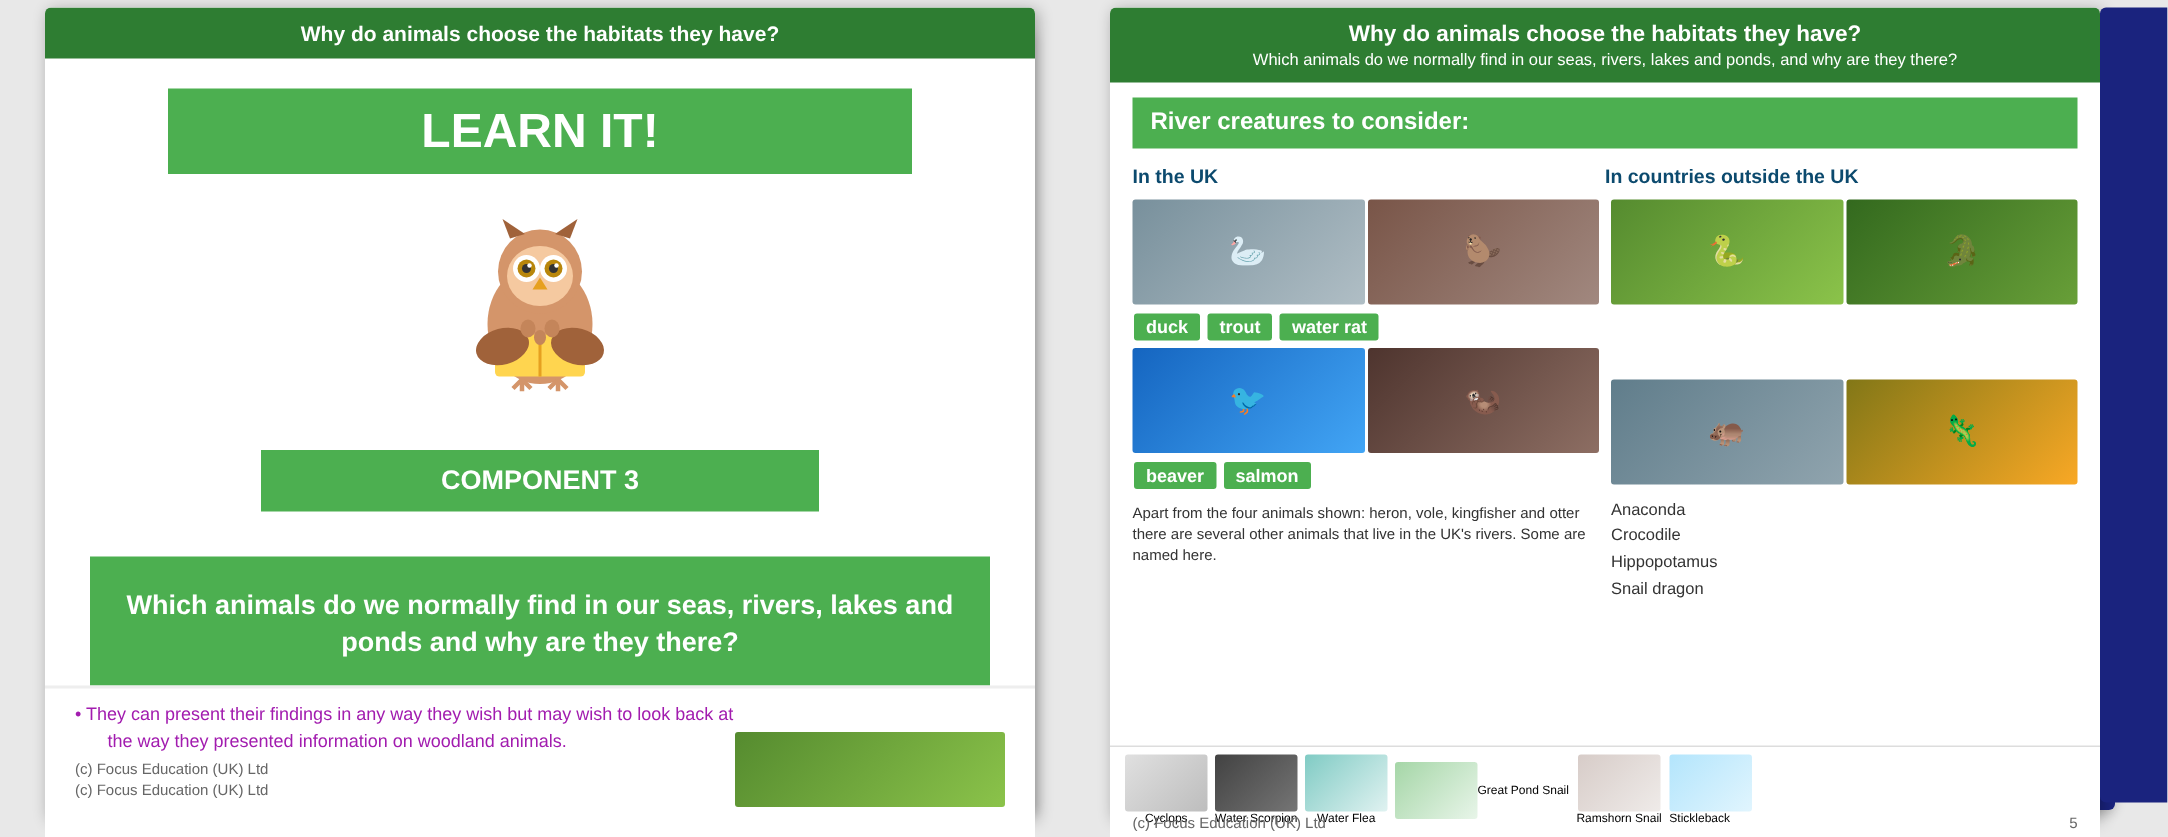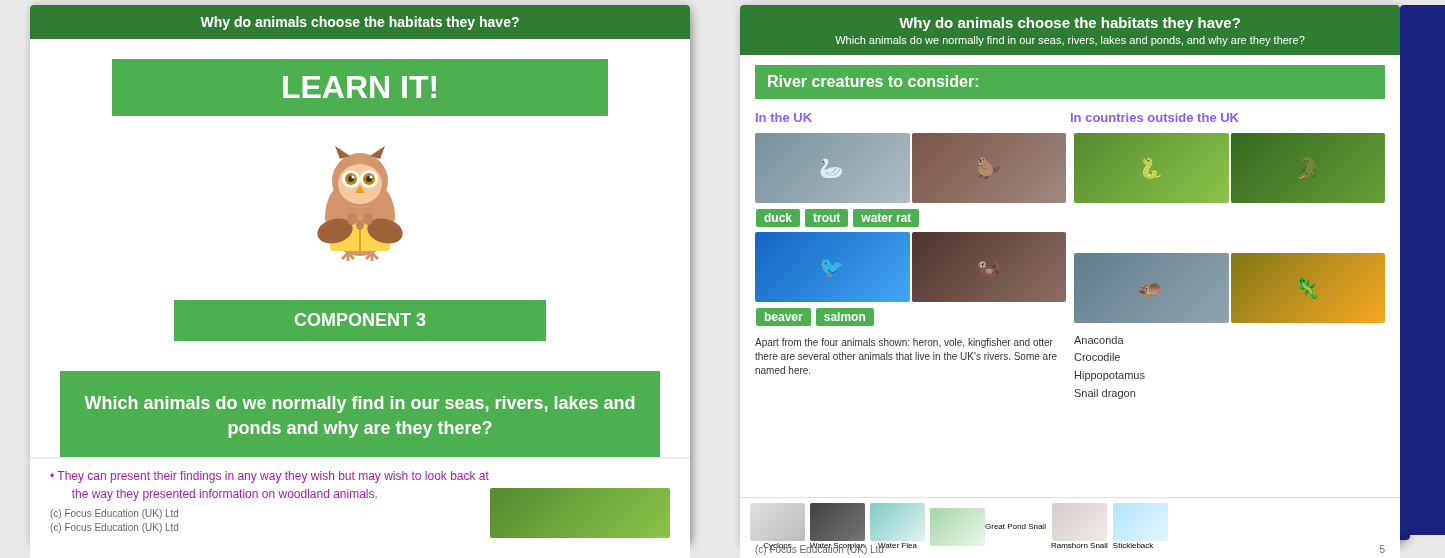--- a/index.html
+++ b/index.html
@@ -124,21 +124,21 @@
 
     .columns-header {
       display: flex;
       margin-bottom: 5px;
     }
 
     .col-header {
       flex: 1;
       font-weight: bold;
       font-size: 13px;
-      color: #8b5cf6;
+      color: #0c4a6e;
       padding: 3px 0;
     }
 
     .river-grid {
       display: flex;
       gap: 8px;
     }
 
     .uk-column {
       flex: 1;

